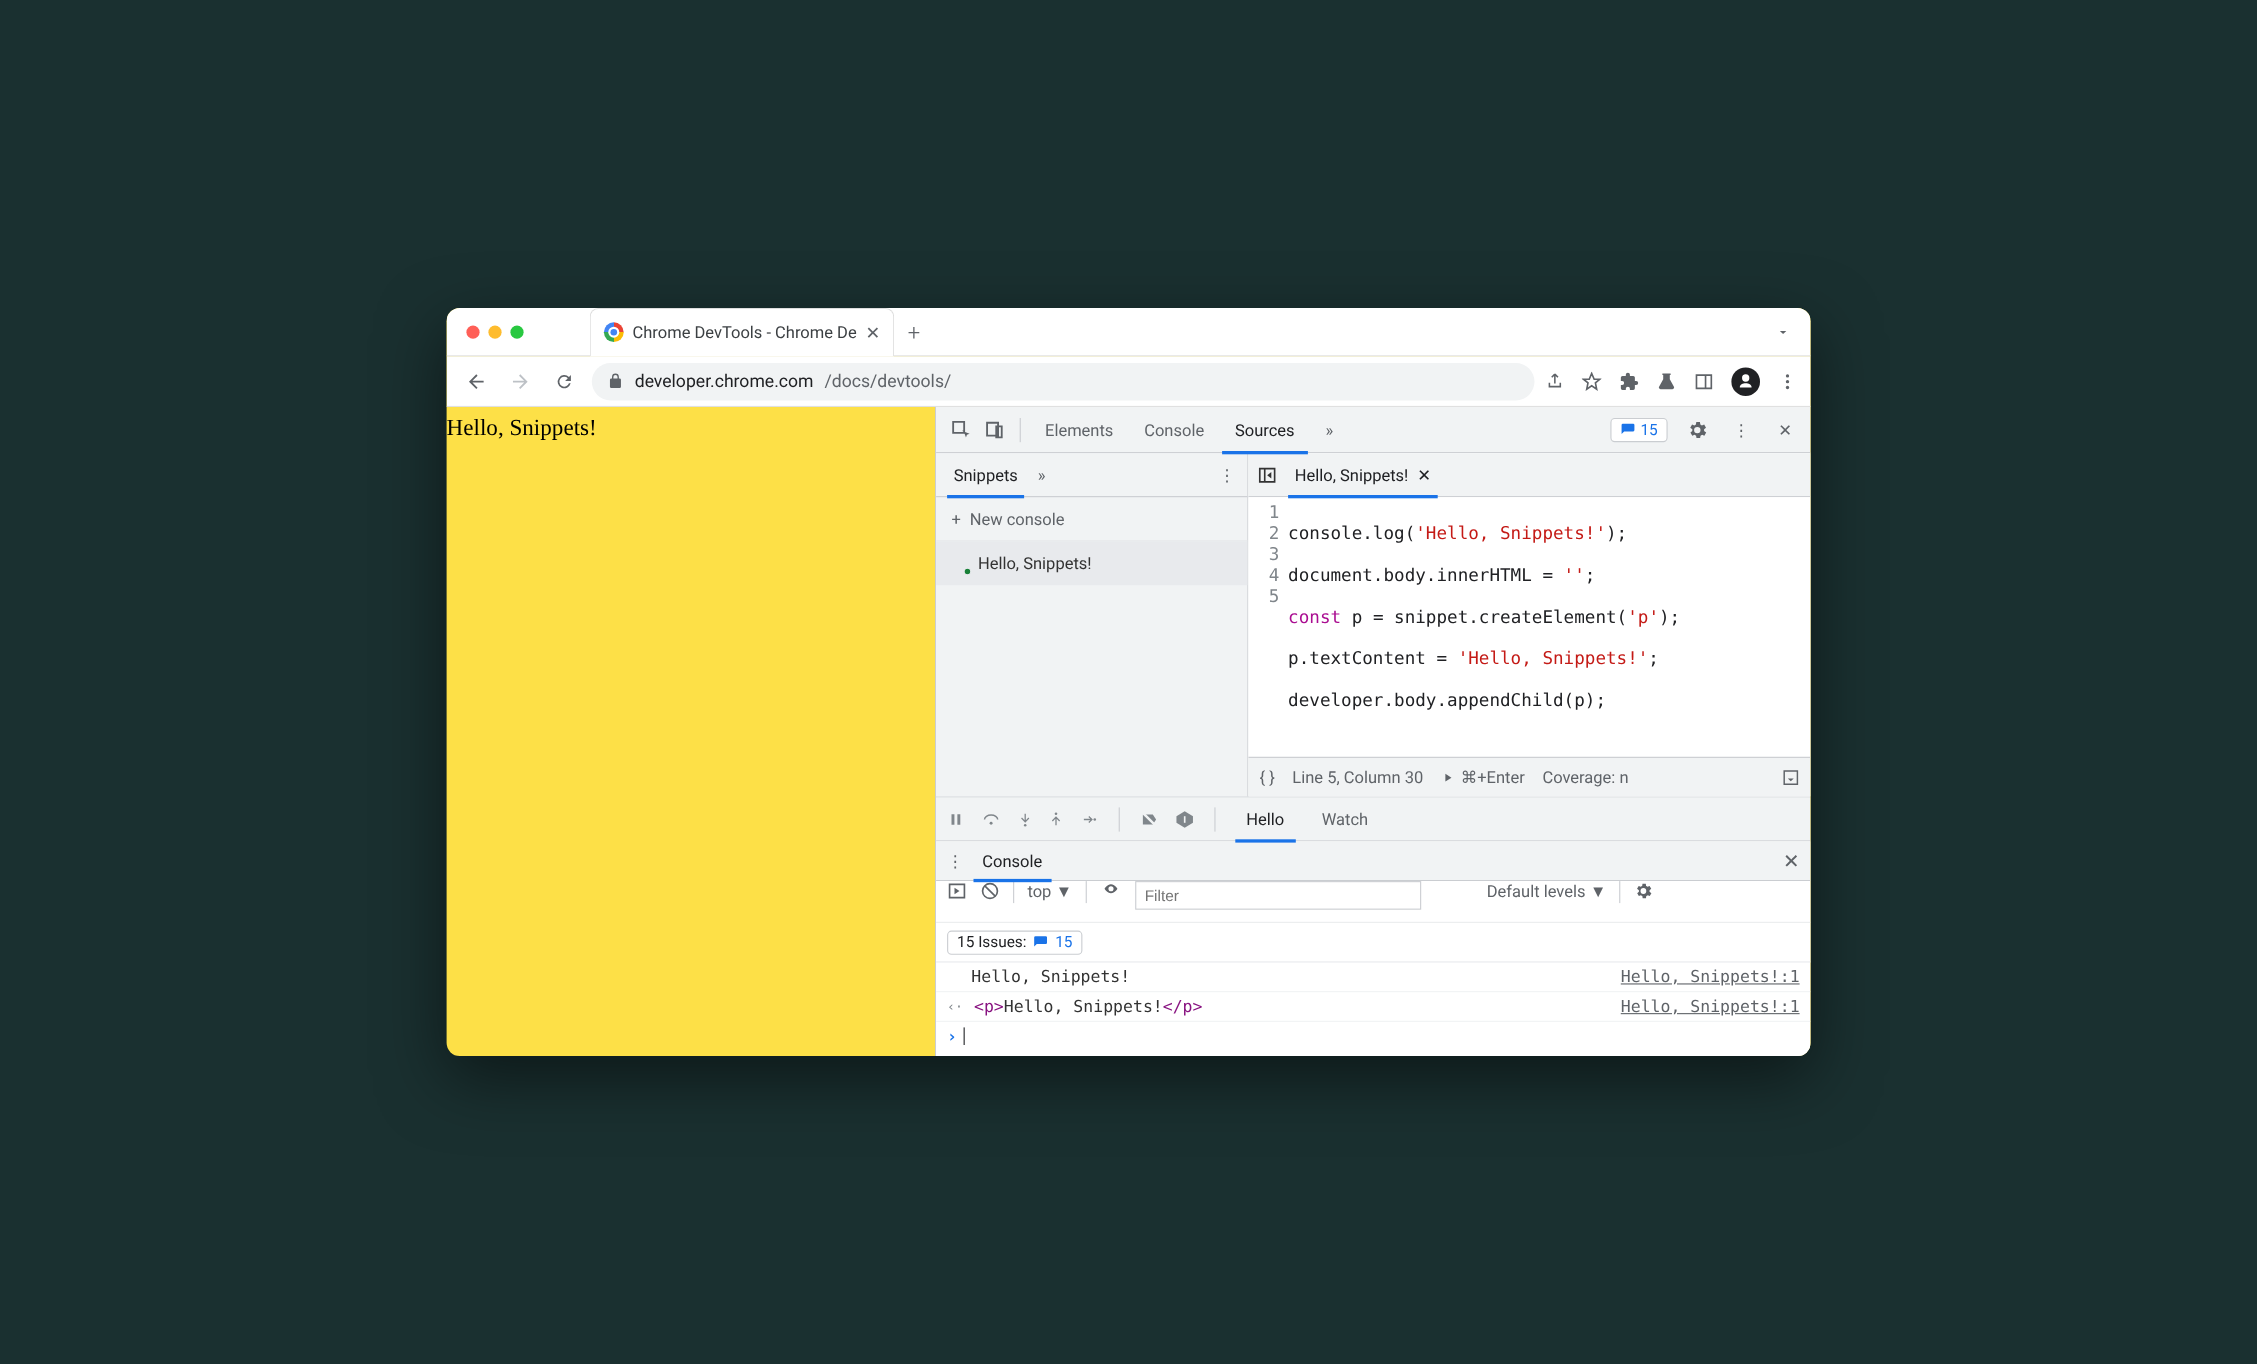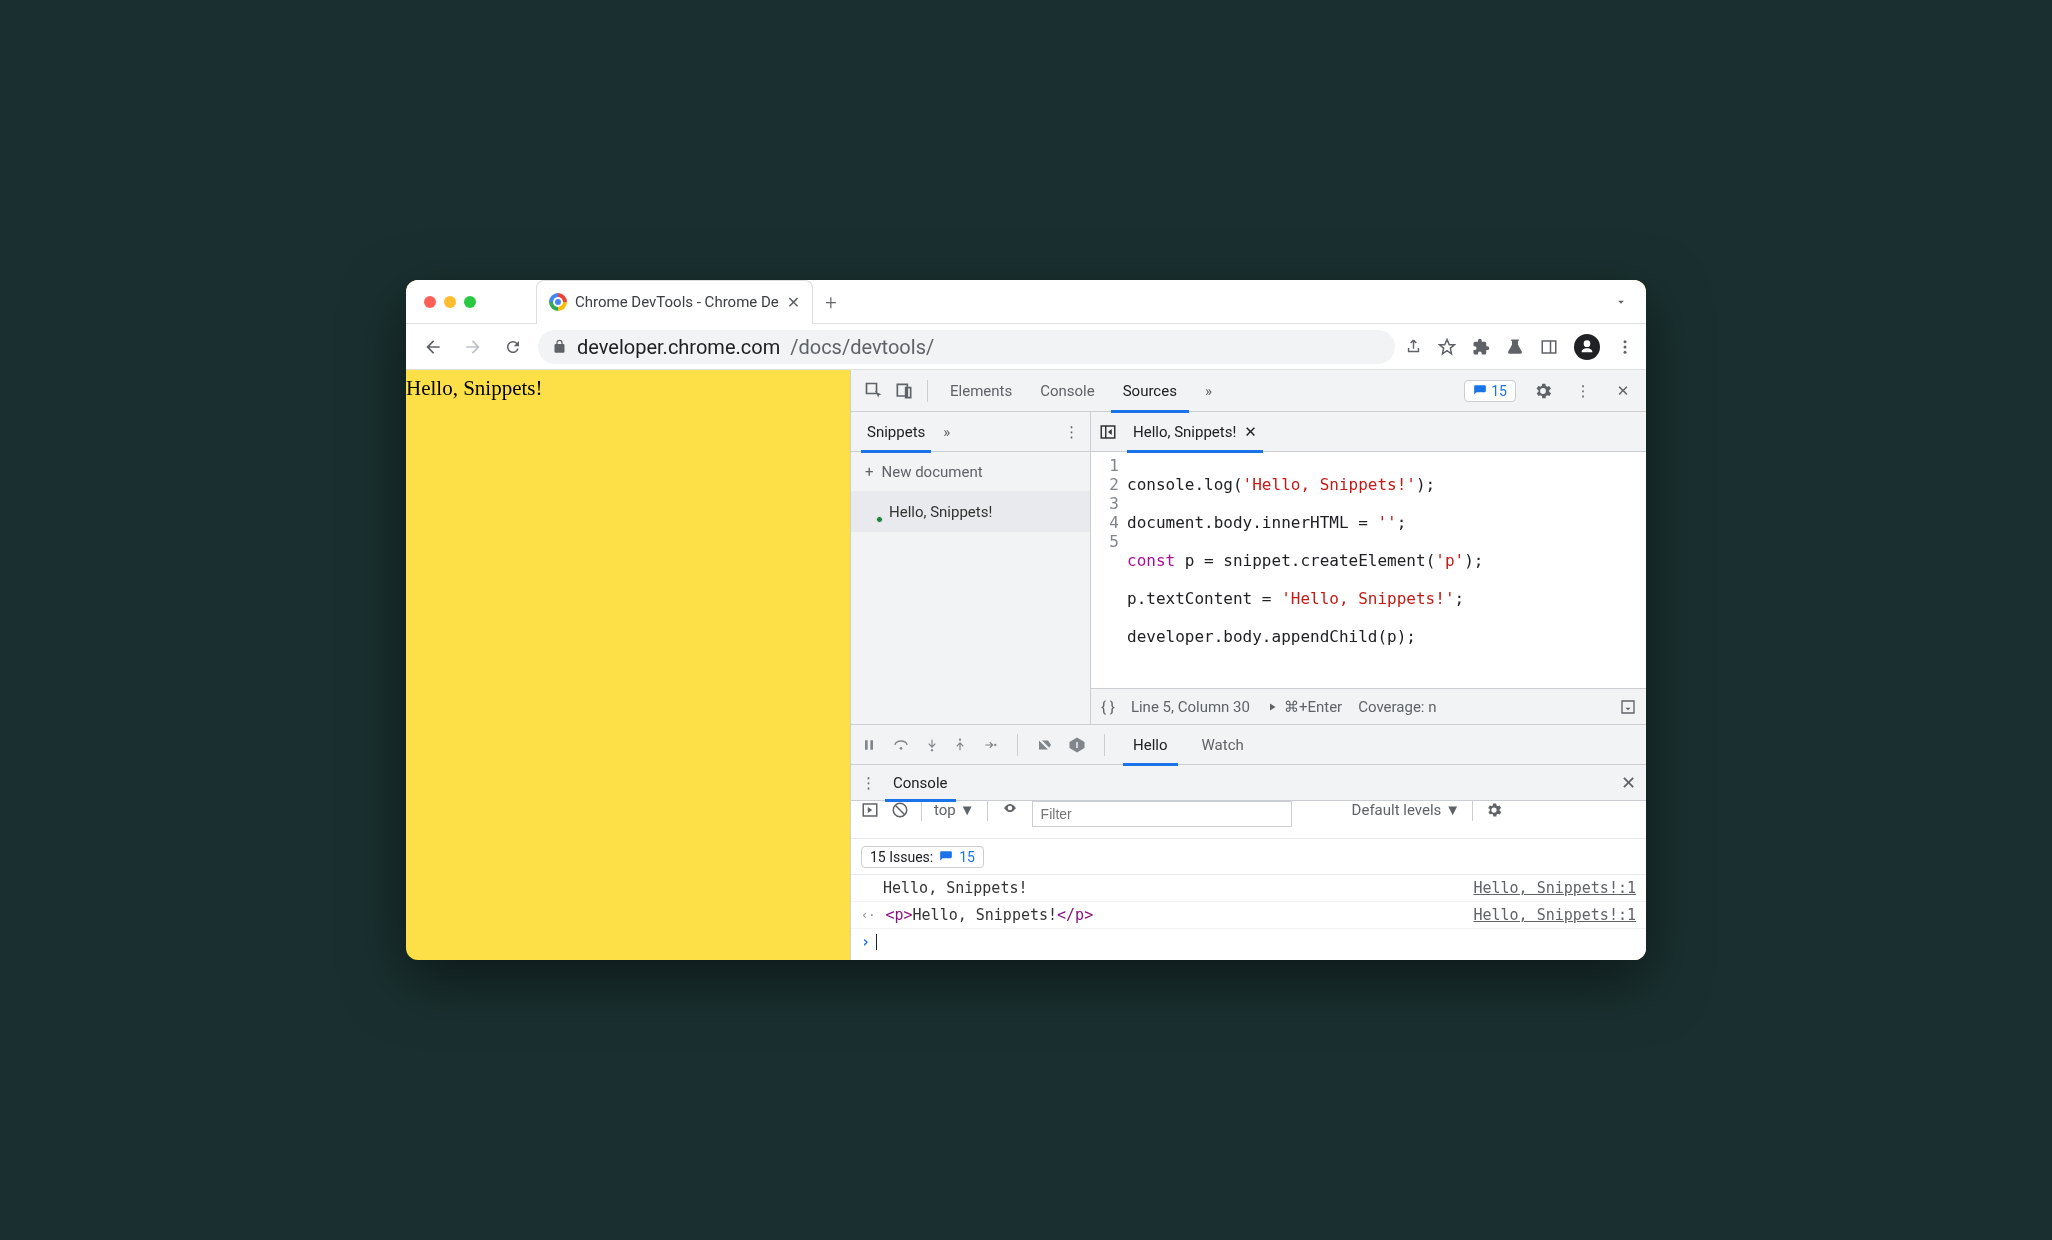--- a/index.html
+++ b/index.html
@@ -15,39 +15,39 @@
 .tab .favicon { width: 18px; height: 18px; border-radius: 50%; background: conic-gradient(#ea4335 0 90deg, #fbbc05 90deg 180deg, #34a853 180deg 270deg, #4285f4 270deg 360deg); position: relative; flex-shrink: 0; }
 .tab .favicon::after { content:''; position:absolute; inset:4px; background:#fff; border-radius:50%; }
 .tab .favicon::before { content:''; position:absolute; inset:6px; background:#4285f4; border-radius:50%; z-index:1; }
 .tab-title { white-space: nowrap; overflow: hidden; text-overflow: ellipsis; flex: 1; }
 .tab-close { font-size: 16px; color: #5f6368; cursor: pointer; }
 .new-tab { margin-left: 12px; font-size: 20px; color: #5f6368; cursor: pointer; font-weight: 300; }
 .chevron-down { margin-left: auto; color: #5f6368; }
 .addressbar { height: 46px; background: #fff; display: flex; align-items: center; padding: 0 12px; gap: 10px; border-bottom: 1px solid #e0e0e0; }
 .nav-btn { width: 30px; height: 30px; display: flex; align-items: center; justify-content: center; color: #5f6368; cursor: pointer; font-size: 18px; }
 .nav-btn.disabled { color: #bdc1c6; }
-.omnibox { flex: 1; height: 34px; background: #f1f3f4; border-radius: 17px; display: flex; align-items: center; padding: 0 14px; gap: 10px; font-size: 20px; color: #202124; }
+.omnibox { flex: 1; height: 34px; background: #f1f3f4; border-radius: 17px; display: flex; align-items: center; padding: 0 14px; gap: 10px; font-size: 16px; color: #202124; }
 .lock { color: #5f6368; }
 .url-secondary { color: #5f6368; }
 .toolbar-icons { display: flex; align-items: center; gap: 16px; color: #5f6368; font-size: 18px; }
 .avatar { width: 26px; height: 26px; border-radius: 50%; background: #202124; display: flex; align-items: center; justify-content: center; }
 .avatar svg { fill: #fff; }
 .content { flex: 1; display: flex; overflow: hidden; }
 .page { width: 445px; padding: 6px 0; font-size: 21px; font-family: serif; color: #000; border-right: 1px solid #cacdd1; font-family: "Times New Roman", serif; }
 .devtools { flex: 1; display: flex; flex-direction: column; background: #f1f3f4; font-size: 15px; color: #333; }
 .dt-tabbar { height: 42px; border-bottom: 1px solid #cacdd1; display: flex; align-items: center; padding: 0 10px; gap: 4px; background: #f1f3f4; }
 .dt-tabbar .ico { width: 26px; height: 26px; display: flex; align-items: center; justify-content: center; color: #5f6368; cursor: pointer; }
 .dt-tabbar .sep { width: 1px; height: 22px; background: #cacdd1; margin: 0 6px; }
 .dt-tab { padding: 0 12px; height: 42px; display: flex; align-items: center; color: #5f6368; cursor: pointer; position: relative; }
 .dt-tab.active { color: #202124; }
 .dt-tab.active::after { content:''; position:absolute; bottom:-1px; left:0; right:0; height:3px; background:#1a73e8; }
 .issues-badge { display: flex; align-items: center; gap: 4px; background: #fff; border: 1px solid #cacdd1; border-radius: 4px; padding: 2px 8px; color: #1a73e8; font-size: 14px; cursor: pointer; }
 .issues-badge svg { fill: #1a73e8; }
 .dt-sources { flex: 0 0 190px; display: flex; border-bottom: 1px solid #cacdd1; }
-.dt-left { width: 240px; border-right: 1px solid #cacdd1; display: flex; flex-direction: column; background: #f1f3f4; }
+.dt-left { width: 284px; border-right: 1px solid #cacdd1; display: flex; flex-direction: column; background: #f1f3f4; }
 .dt-left-tabs { height: 40px; display: flex; align-items: center; padding: 0 10px; border-bottom: 1px solid #cacdd1; }
 .dt-left-tab { padding: 0 6px; height: 40px; display: flex; align-items: center; position: relative; color: #202124; }
 .dt-left-tab.active::after { content:''; position:absolute; bottom:-1px; left:0; right:0; height:3px; background:#1a73e8; }
 .more-chev { margin-left: 12px; color: #5f6368; font-size: 15px; }
 .kebab { margin-left: auto; color: #5f6368; cursor: pointer; letter-spacing: 1px; }
 .new-snippet { height: 40px; display: flex; align-items: center; padding: 0 14px; gap: 8px; color: #5f6368; border-bottom: 1px solid #e8eaed; cursor: pointer; }
 .snippet-item { height: 40px; display: flex; align-items: center; padding: 0 14px; gap: 8px; background: #e8eaed; cursor: pointer; }
 .snippet-icon { position: relative; width: 16px; height: 18px; }
 .snippet-icon .sheet { width: 14px; height: 18px; background: #fbbc04; border-radius: 2px; position: relative; }
 .snippet-icon .saved-dot { width: 7px; height: 7px; background: #188038; border-radius: 50%; position: absolute; bottom: -2px; right: -2px; border: 1px solid #e8eaed; }
@@ -223,21 +223,21 @@
 
       <div class="dt-sources">
         <div class="dt-left">
           <div class="dt-left-tabs">
             <div class="dt-left-tab active">Snippets</div>
             <span class="more-chev">»</span>
             <span class="kebab">⋮</span>
           </div>
           <div class="new-snippet">
             <span>+</span>
-            <span>New document</span>
+            <span>New console</span>
           </div>
           <div class="snippet-item">
             <span class="snippet-icon"><span class="sheet"></span><span class="saved-dot"></span></span>
             <span>Hello, Snippets!</span>
           </div>
         </div>
         <div class="dt-right">
           <div class="dt-file-tabs">
             <span class="ico">
                 <svg width="18" height="18" viewBox="0 0 24 24">

